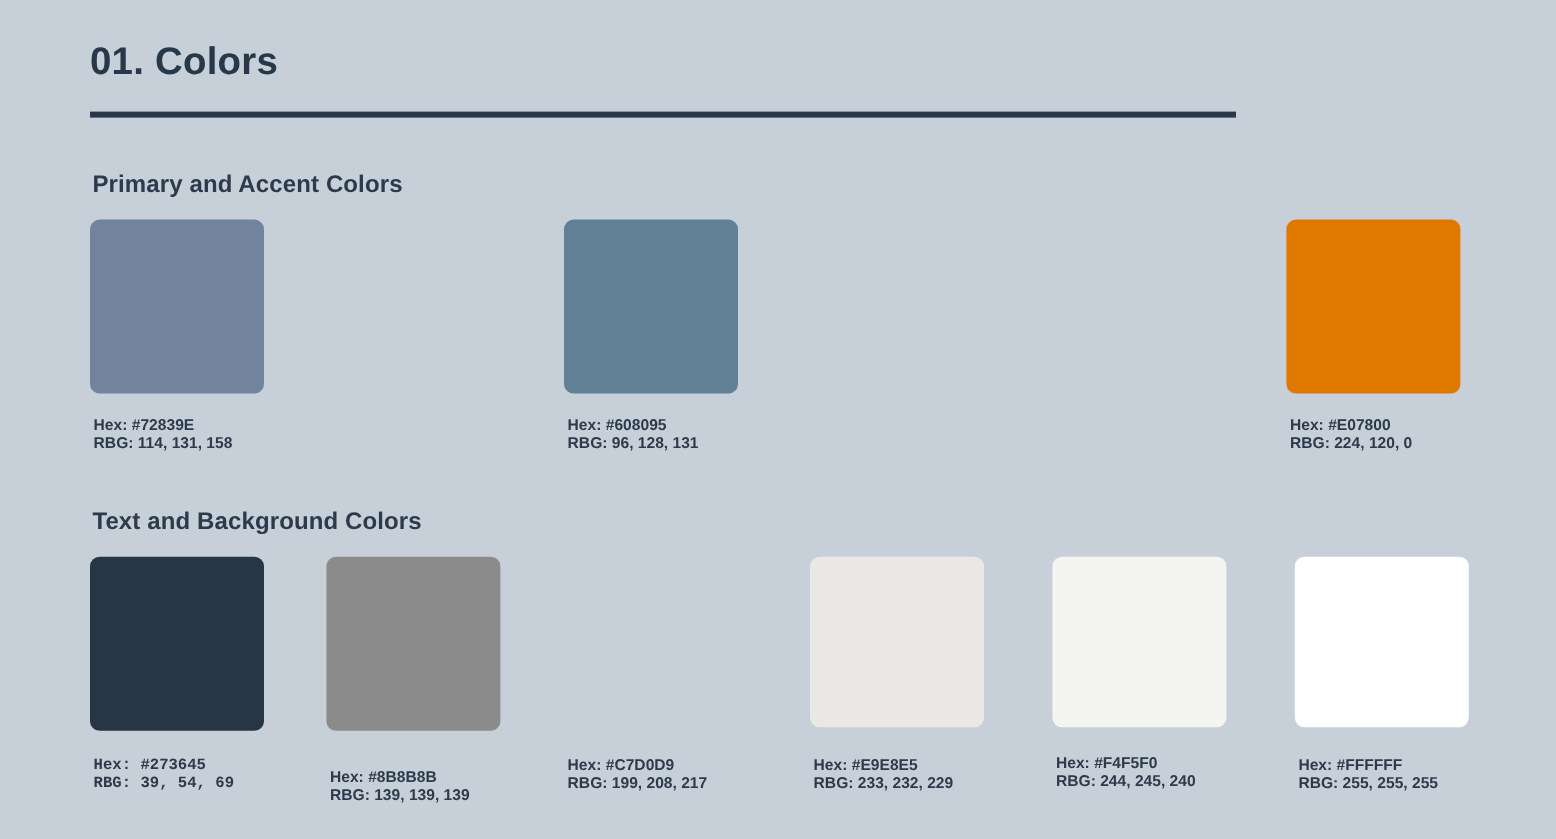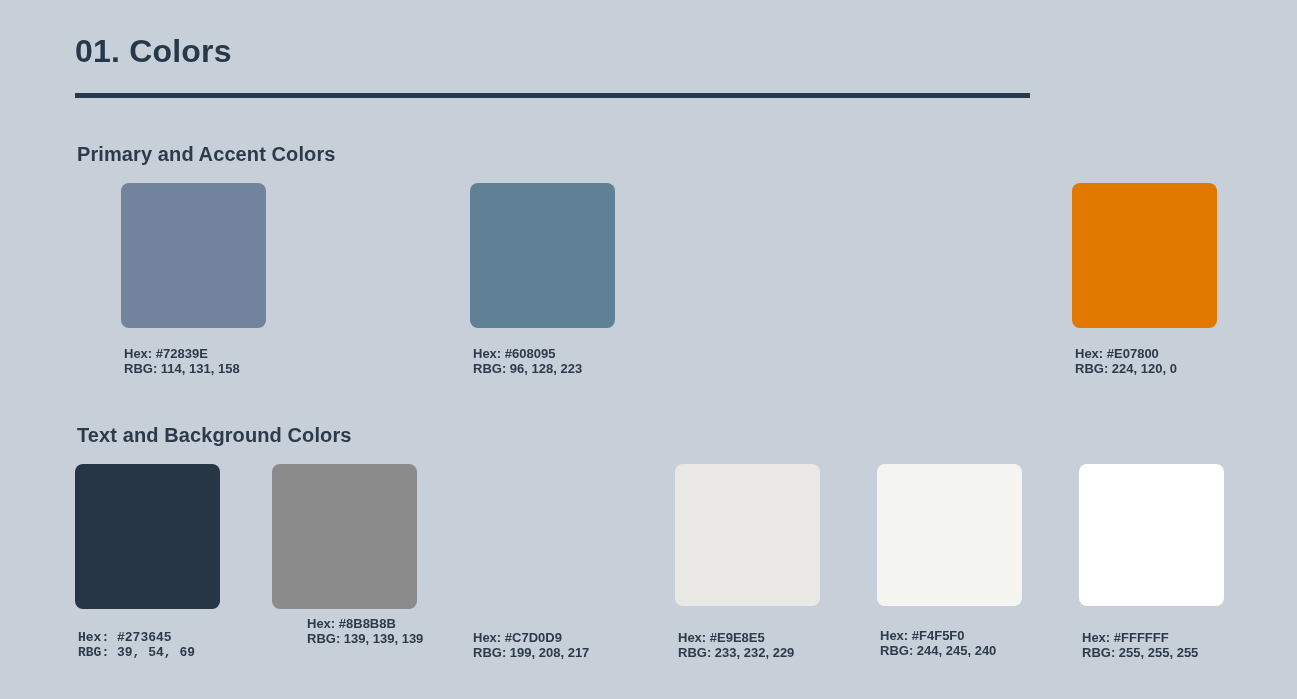--- a/index.html
+++ b/index.html
@@ -97,32 +97,32 @@
 
 <div class="page">
 
   <div class="page-title">01. Colors</div>
 
   <div class="title-rule"></div>
 
   <div class="section section-1">
     <div class="section-heading">Primary and Accent Colors</div>
     <div class="swatch-row">
-        <div class="swatch-cell" style="left: 75px; margin-left: 46px;">
+        <div class="swatch-cell" style="left: 75px;">
           <div class="swatch-chip" style="width: 145px; height: 145px; background: rgb(114, 131, 158);"></div>
           <div class="swatch-label" style="top: 163px;">
             <span class="hex-line">Hex: #72839E</span>
             <span class="rgb-line">RBG: 114, 131, 158</span>
           </div>
         </div>
         <div class="swatch-cell" style="left: 470px;">
           <div class="swatch-chip" style="width: 145px; height: 145px; background: rgb(96, 128, 149);"></div>
           <div class="swatch-label" style="top: 163px;">
             <span class="hex-line">Hex: #608095</span>
-            <span class="rgb-line">RBG: 96, 128, 223</span>
+            <span class="rgb-line">RBG: 96, 128, 131</span>
           </div>
         </div>
         <div class="swatch-cell" style="left: 1072px;">
           <div class="swatch-chip" style="width: 145px; height: 145px; background: rgb(224, 120, 0);"></div>
           <div class="swatch-label" style="top: 163px;">
             <span class="hex-line">Hex: #E07800</span>
             <span class="rgb-line">RBG: 224, 120, 0</span>
           </div>
         </div>
       </div>
@@ -133,21 +133,21 @@
     <div class="swatch-row">
         <div class="swatch-cell" style="left: 75px;">
           <div class="swatch-chip" style="width: 145px; height: 145px; background: rgb(39, 54, 69);"></div>
           <div class="swatch-label" style="top: 166px; font-family: Liberation Mono, monospace;">
             <span class="hex-line">Hex: #273645</span>
             <span class="rgb-line">RBG: 39, 54, 69</span>
           </div>
         </div>
         <div class="swatch-cell" style="left: 272px;">
           <div class="swatch-chip" style="width: 145px; height: 145px; background: rgb(139, 139, 139);"></div>
-          <div class="swatch-label" style="top: 152px; margin-left: 32px;">
+          <div class="swatch-label" style="top: 176px;">
             <span class="hex-line">Hex: #8B8B8B</span>
             <span class="rgb-line">RBG: 139, 139, 139</span>
           </div>
         </div>
         <div class="swatch-cell" style="left: 470px;">
           <div class="swatch-chip" style="width: 145px; height: 145px; background: rgb(199, 208, 217);"></div>
           <div class="swatch-label" style="top: 166px;">
             <span class="hex-line">Hex: #C7D0D9</span>
             <span class="rgb-line">RBG: 199, 208, 217</span>
           </div>

